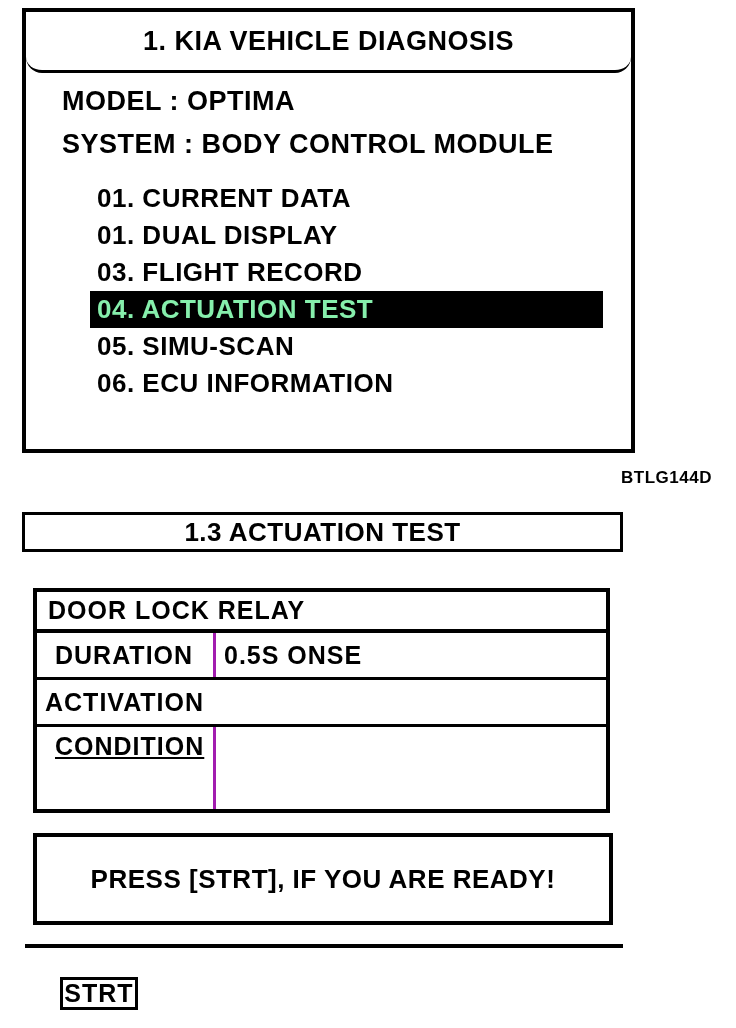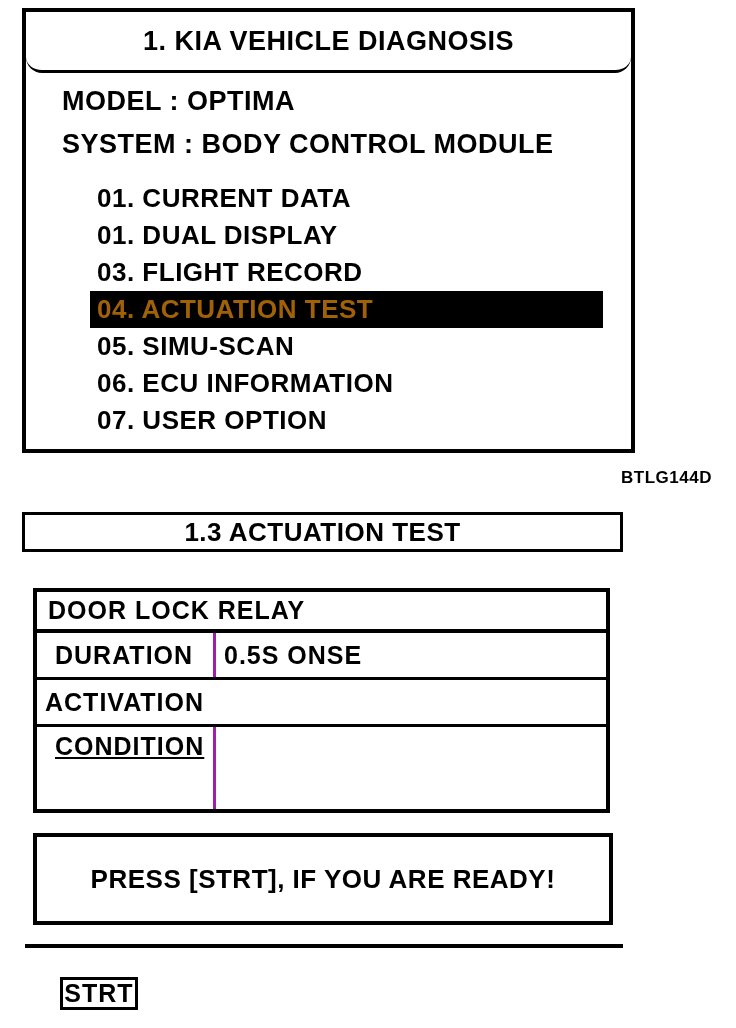--- a/index.html
+++ b/index.html
@@ -34,21 +34,21 @@
   .info-system { top: 56px; }
   .menu { position: absolute; left: 0; top: 107px; right: 0; }
   .menu-item {
     height: 37px; box-sizing: border-box;
     display: flex; align-items: center;
     padding-left: 71px; font-size: 26px; letter-spacing: 0.5px;
     white-space: nowrap;
   }
   .menu-item.selected {
     margin-left: 64px; width: 513px; padding-left: 7px;
-    background: #000; color: #a16207;
+    background: #000; color: #86efac;
   }
 
   
   .figure-code {
     position: absolute; font-size: 17px; letter-spacing: 0.5px; white-space: nowrap;
   }
   .figure-code-top { right: 24px; top: 468px; }
   .figure-code-bottom { right: 6px; top: 1047px; font-size: 18px; }
 
   
@@ -124,21 +124,20 @@
     <div class="screen-body">
       <div class="info-line info-model">MODEL : OPTIMA</div>
       <div class="info-line info-system">SYSTEM : BODY CONTROL MODULE</div>
       <div class="menu">
         <div class="menu-item">01. CURRENT DATA</div>
         <div class="menu-item">01. DUAL DISPLAY</div>
         <div class="menu-item">03. FLIGHT RECORD</div>
         <div class="menu-item selected">04. ACTUATION TEST</div>
         <div class="menu-item">05. SIMU-SCAN</div>
         <div class="menu-item">06. ECU INFORMATION</div>
-        <div class="menu-item">07. USER OPTION</div>
       </div>
     </div>
   </div>
 
   <div class="figure-code figure-code-top">BTLG144D</div>
 
   <div class="subtitle-box">1.3 ACTUATION TEST</div>
 
   <div class="test-table">
     <div class="test-header">DOOR LOCK RELAY</div>

